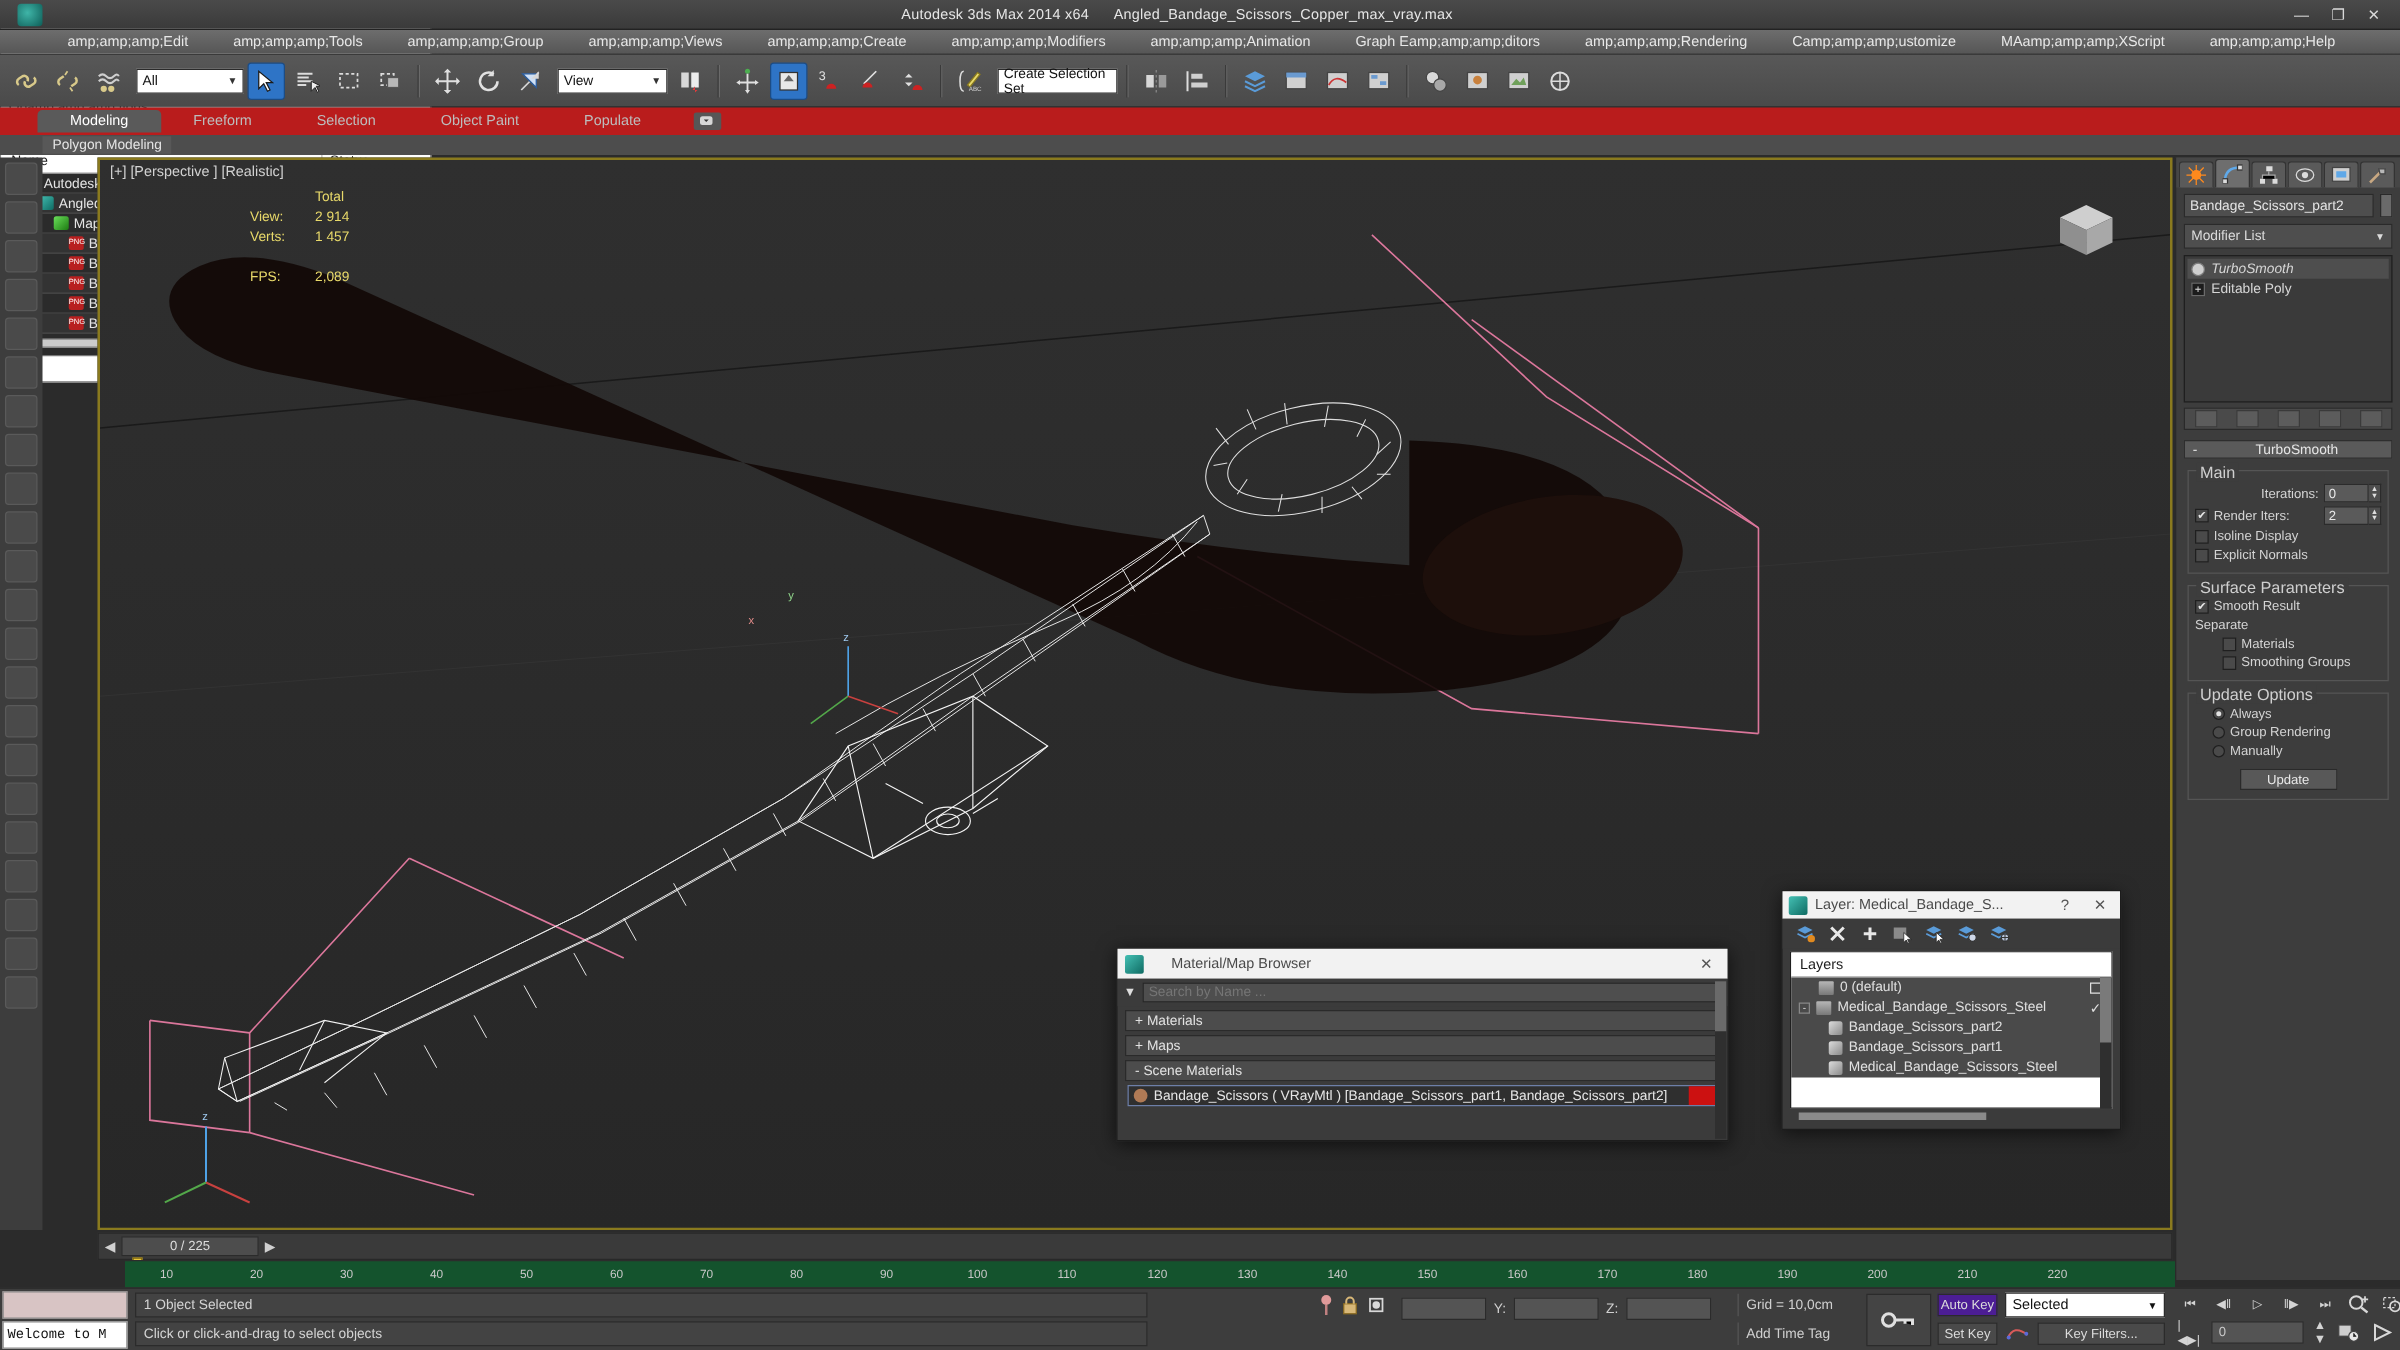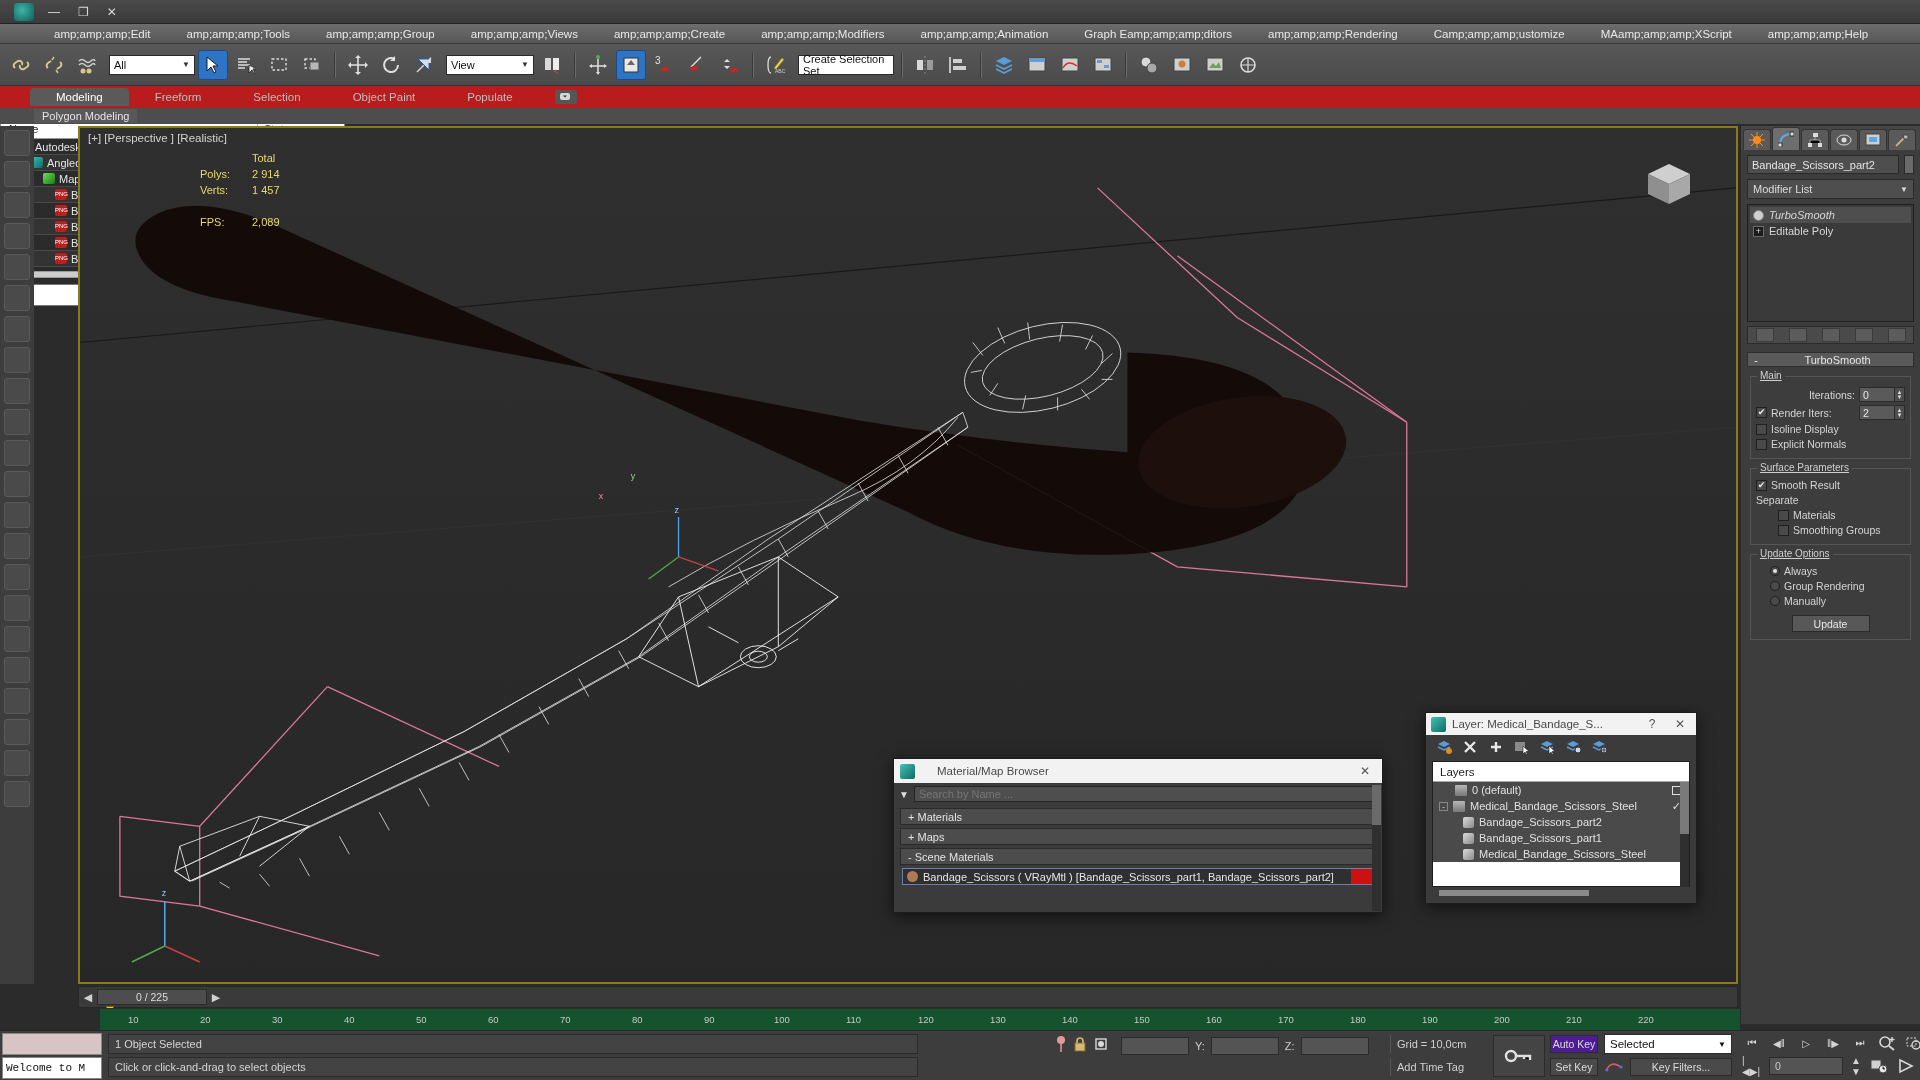--- a/index.html
+++ b/index.html
@@ -99,21 +99,21 @@
   .stkbar{margin:4px 6px 0 6px;height:18px;background:#4a4a4a;border:1px solid #2a2a2a;
     display:flex;align-items:center;justify-content:space-around;}
   .stkbar div{width:18px;height:14px;background:#5c5c5c;border:1px solid #3a3a3a;}
 
   .rollout{margin:8px 6px 0 6px;}
   .ro-head{height:15px;background:#5a5a5a;border:1px solid #2e2e2e;color:#e6e6e6;font-size:11px;
     display:flex;align-items:center;padding:0 4px;gap:6px;}
   .ro-head .tg{width:8px;text-align:center;}
   .ro-head .tt{flex:1;text-align:center;}
   .grp{border:1px solid #555;margin:9px 3px 0 3px;padding:7px 5px 5px 5px;position:relative;}
-  .grp>.lbl{position:absolute;top:-7px;left:6px;background:#3d3d3d;padding:0 3px;font-size:10px;color:#cfcfcf;text-decoration:underline;}
+  .grp>.lbl{position:absolute;top:-7px;left:6px;background:#3d3d3d;padding:0 3px;font-size:13px;color:#cfcfcf;}
   .frow{display:flex;align-items:center;font-size:10.5px;color:#d4d4d4;margin:3px 0;gap:4px;}
   .frow .fl{flex:1;text-align:right;}
   .spin{display:flex;}
   .spin input{width:36px;height:15px;background:#5a5a5a;border:1px solid #2b2b2b;color:#e8e8e8;
     font-size:10.5px;padding:0 3px;font-family:"Liberation Sans",sans-serif;}
   .spin .ar{width:10px;height:15px;background:#4e4e4e;border:1px solid #2b2b2b;border-left:none;
     display:flex;flex-direction:column;align-items:center;justify-content:center;color:#ddd;font-size:6px;line-height:5px;}
   .cb{width:11px;height:11px;background:#4a4a4a;border:1px solid #1f1f1f;display:inline-flex;
     align-items:center;justify-content:center;color:#e8e8e8;font-size:9px;line-height:9px;}
   .rb{width:10px;height:10px;border-radius:50%;background:#4a4a4a;border:1px solid #1f1f1f;
@@ -225,20 +225,25 @@
 </style>
 </head>
 <body>
 
 <div class="app">
 
   <div class="titlebar">
     <div class="appbtn">
       <div class="logo"></div>
     </div>
+    <div class="title-text">
+      <span>Autodesk 3ds Max  2014 x64</span>
+      &nbsp;&nbsp;&nbsp;&nbsp;
+      <span>Angled_Bandage_Scissors_Copper_max_vray.max</span>
+    </div>
     <div class="win-ctrl">
       <span>—</span>
       <span>❐</span>
       <span>✕</span>
     </div>
   </div>
 
   <div class="menubar">
     <div class="mi">amp;amp;amp;Edit</div>
     <div class="mi">amp;amp;amp;Tools</div>
@@ -566,21 +571,21 @@
       <text x="520" y="372" fill="#e88f8d" font-size="9" font-family="sans-serif">x</text>
     </svg>
 
     <div class="vp-label">[+] [Perspective ] [Realistic]</div>
     <div class="vp-stats">
       <div class="row">
           <span class="k"></span>
           <span class="v">Total</span>
         </div>
       <div class="row">
-          <span class="k">Polys:</span>
+          <span class="k">View:</span>
           <span class="v">2 914</span>
         </div>
       <div class="row">
           <span class="k">Verts:</span>
           <span class="v">1 457</span>
         </div>
       <div class="row" style="height:16px"></div>
       <div class="row">
           <span class="k">FPS:</span>
           <span class="v">2,089</span>

